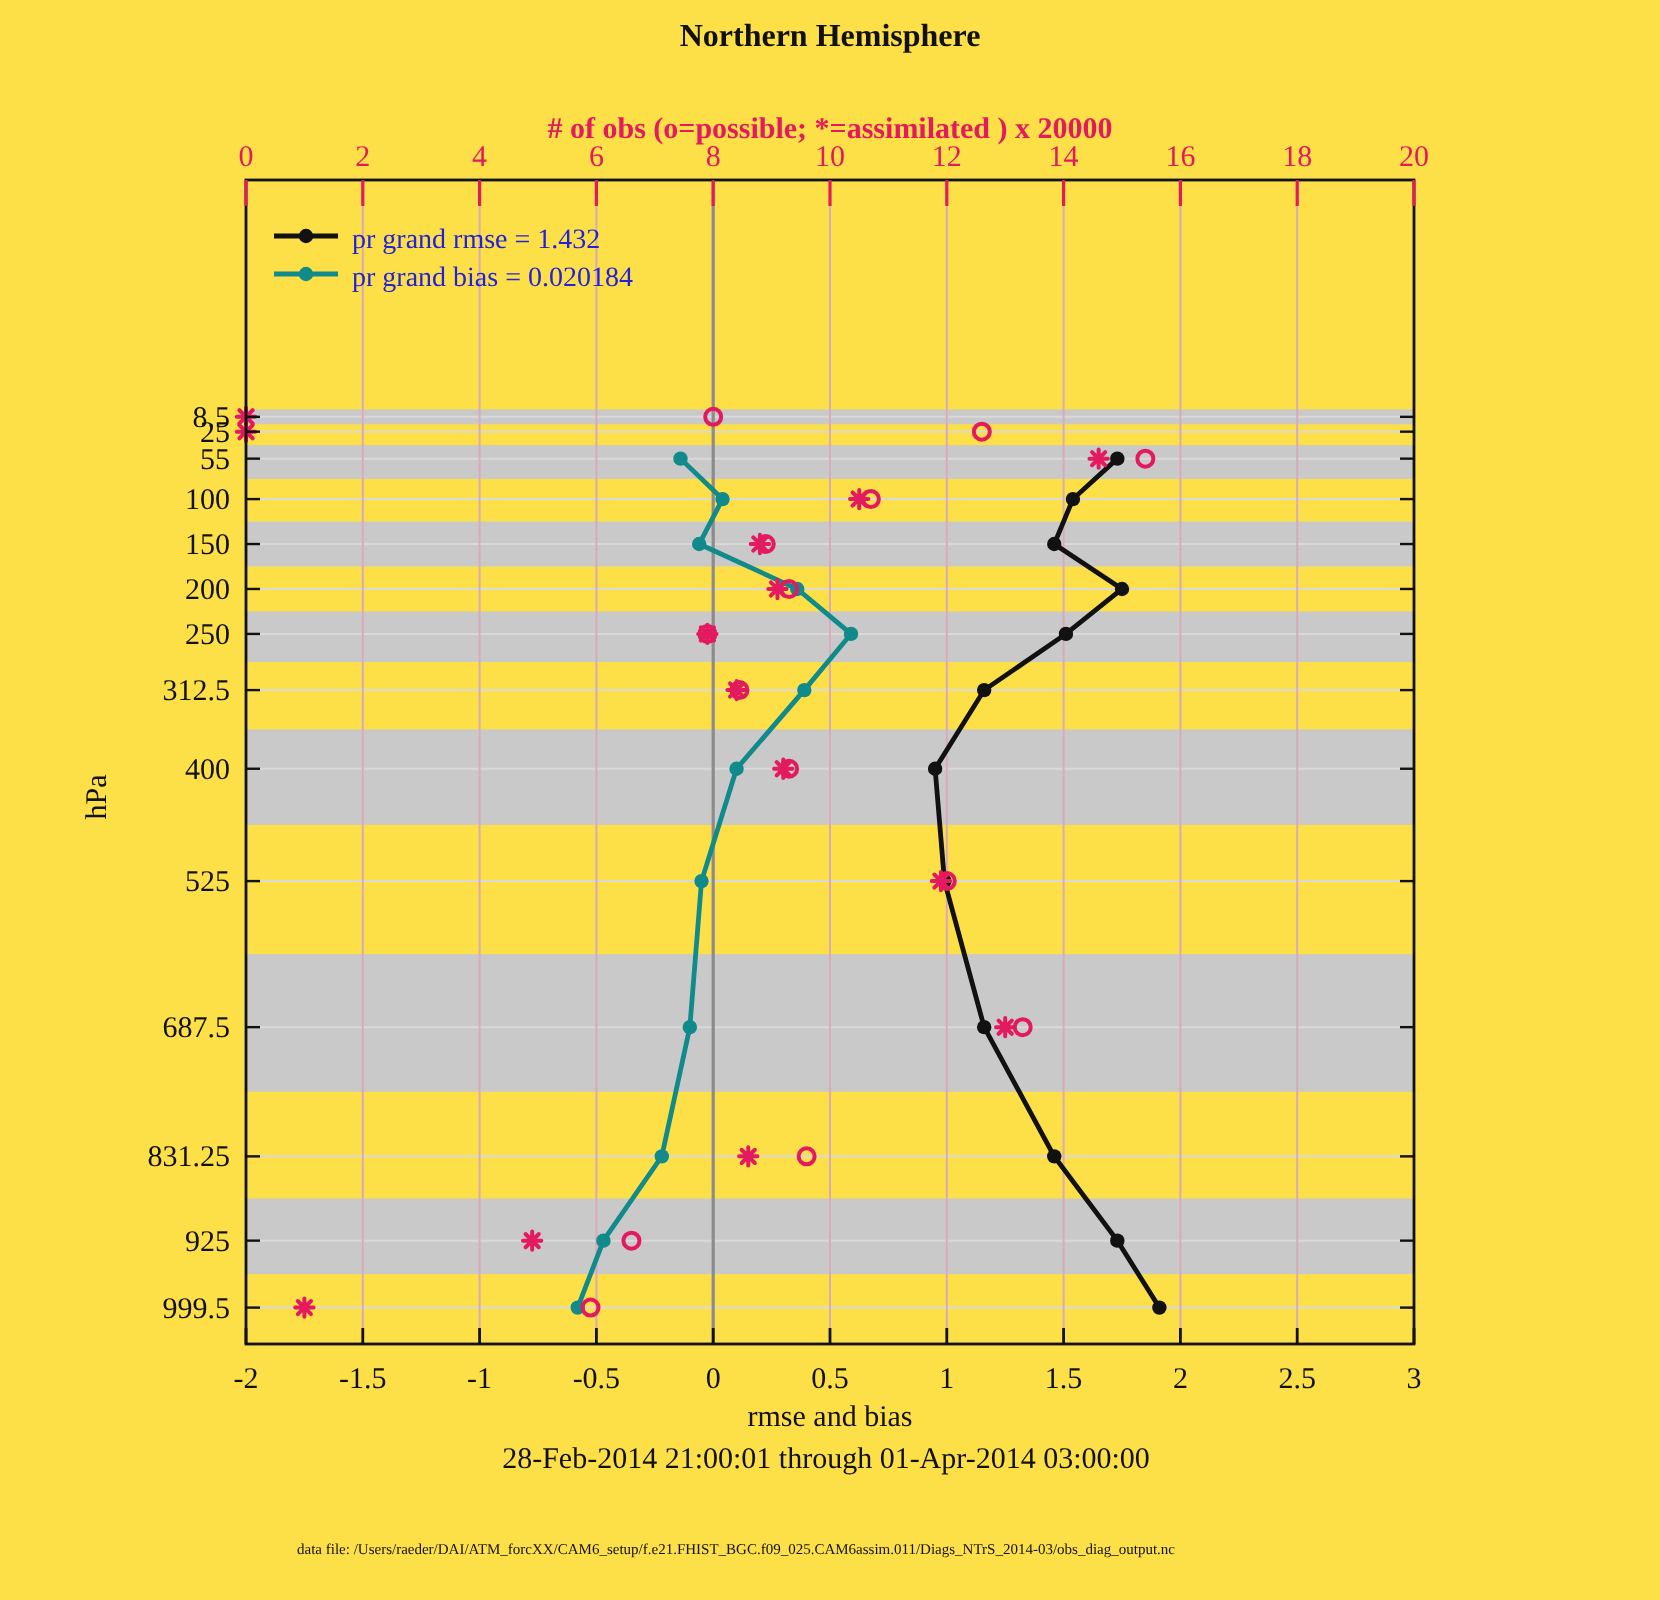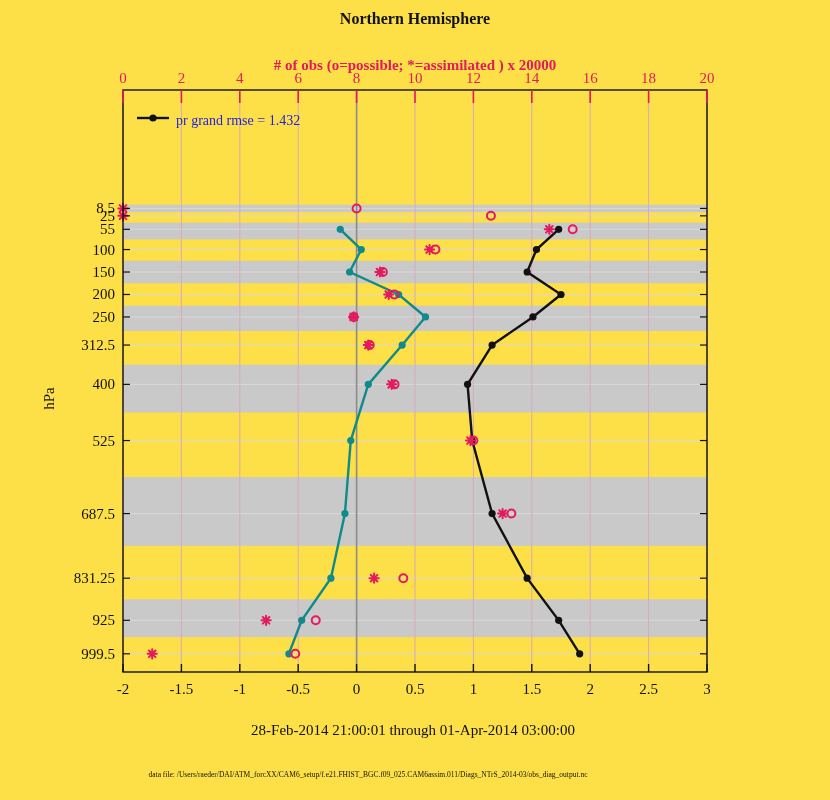--- a/index.html
+++ b/index.html
@@ -209,19 +209,27 @@
     </svg>
 
   <div id="legend">
     <div class="legrow">
       <svg width="34" height="10">
         <line x1="1" y1="5" x2="33" y2="5" stroke-width="2.4" stroke="#111111"></line>
         <circle cx="17" cy="5" r="3.6" fill="#111111"></circle>
       </svg>
       <span class="legtext">pr grand rmse = 1.432</span>
     </div>
+    <div class="legrow">
+      <svg width="34" height="10">
+        <line x1="1" y1="5" x2="33" y2="5" stroke-width="2.4" stroke="#108a8a"></line>
+        <circle cx="17" cy="5" r="3.6" fill="#108a8a"></circle>
+      </svg>
+      <span class="legtext">pr grand bias = 0.020184</span>
+    </div>
   </div>
 
   <div id="ylabel">hPa</div>
+  <div id="xlabel">rmse and bias</div>
   <div id="daterange">28-Feb-2014 21:00:01 through 01-Apr-2014 03:00:00</div>
   <div id="datafile">data file: /Users/raeder/DAI/ATM_forcXX/CAM6_setup/f.e21.FHIST_BGC.f09_025.CAM6assim.011/Diags_NTrS_2014-03/obs_diag_output.nc</div>
 
 </div>
 
 </body></html>

